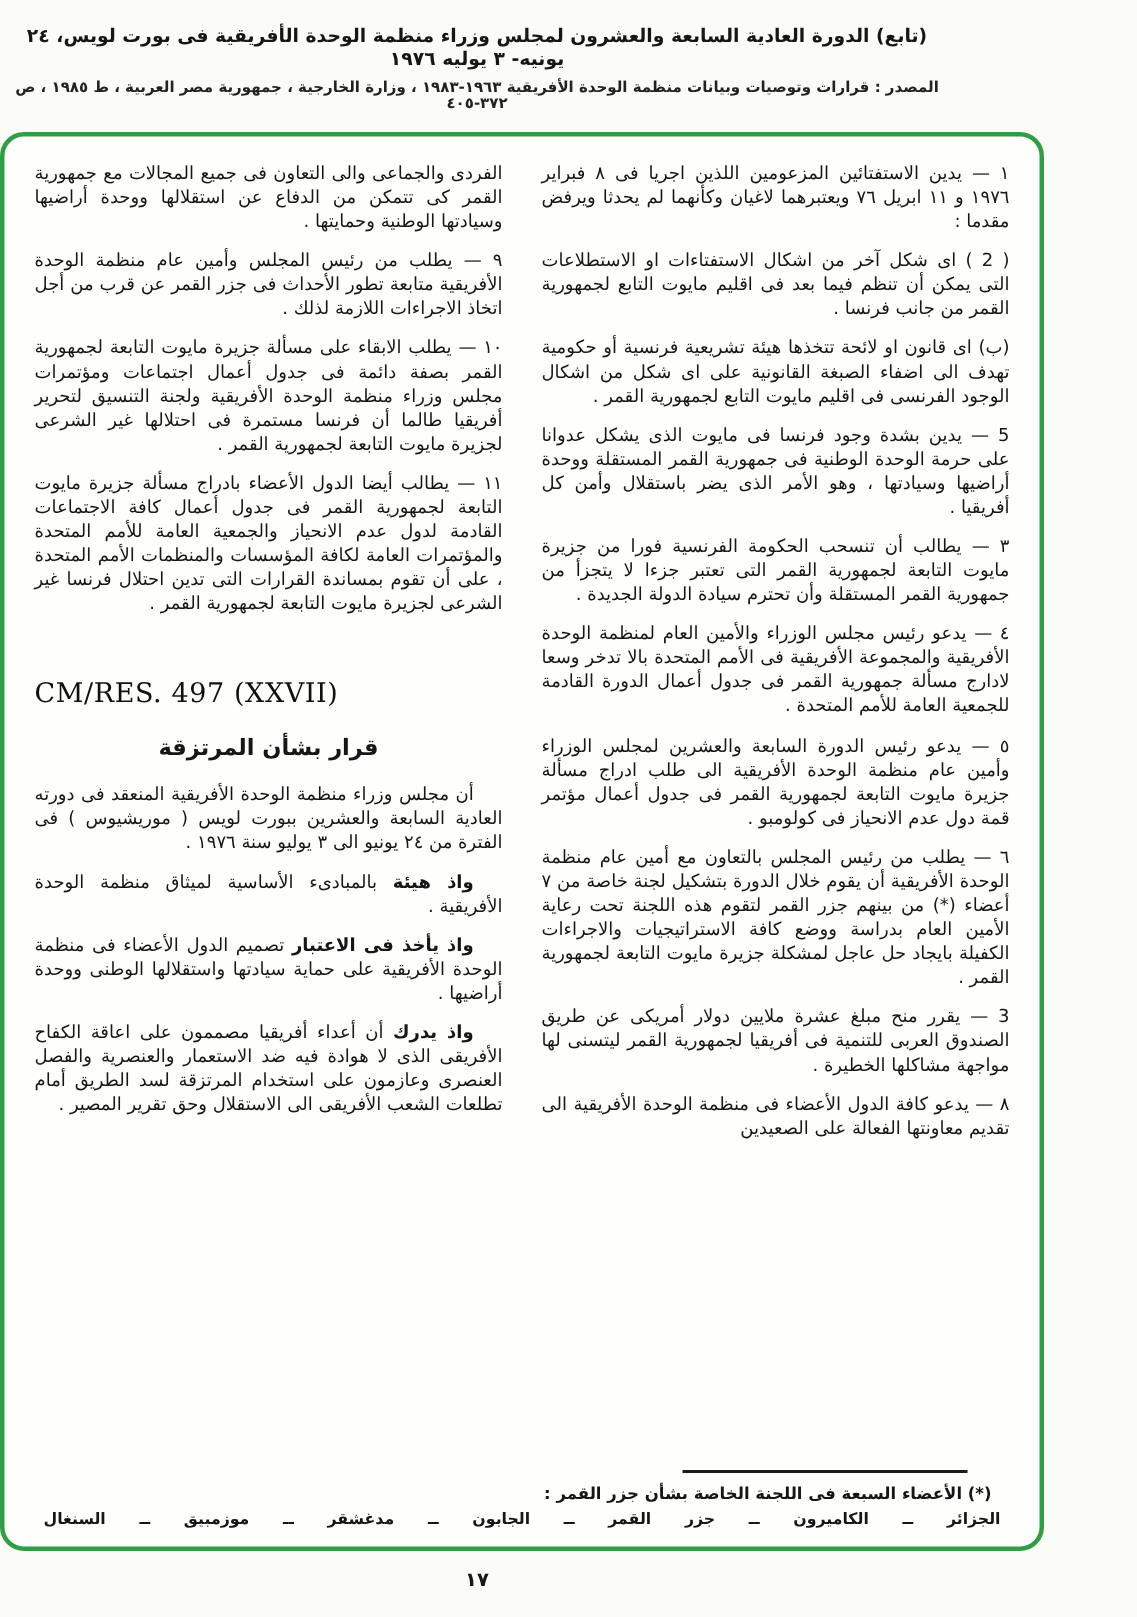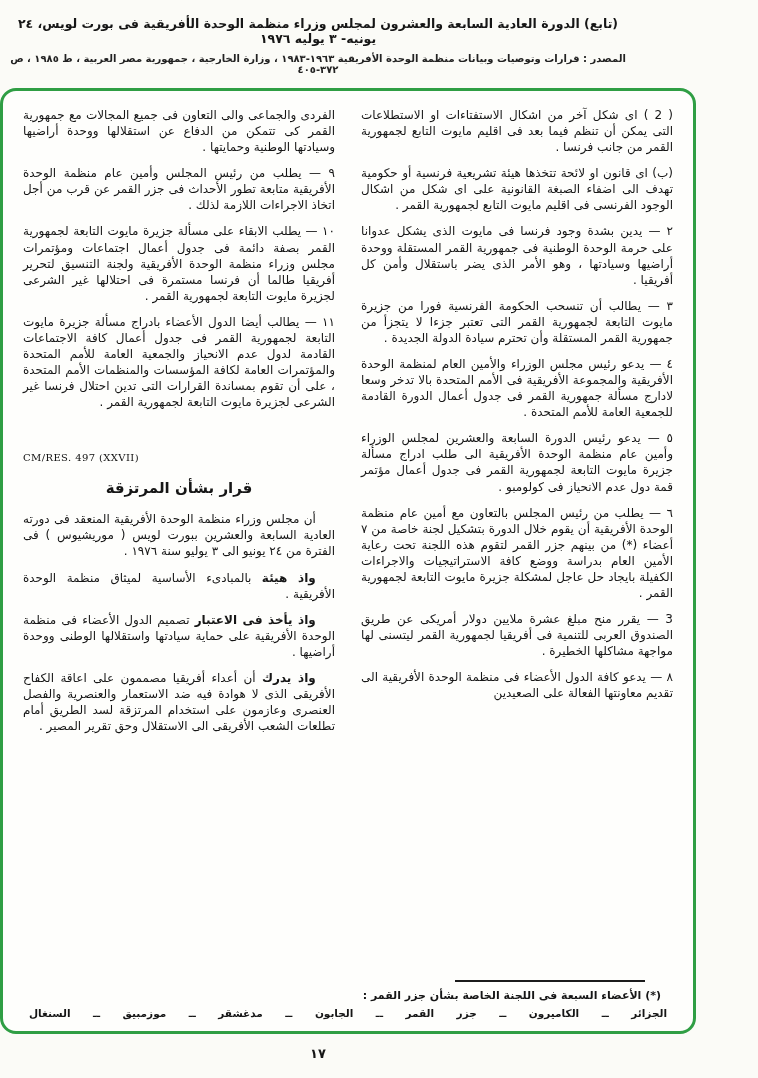--- a/index.html
+++ b/index.html
@@ -67,21 +67,21 @@
   p.para .lead {
     font-weight: bold;
   }
   .indent {
     text-indent: 1.6em;
   }
   .res-ref {
     direction: ltr;
     text-align: left;
     font-family: "DejaVu Serif", serif;
-    font-size: 10px;
+    font-size: 18px;
     letter-spacing: 0.4px;
     margin: 42px 0 0;
     color: #101010;
   }
   .res-title {
     direction: rtl;
     text-align: center;
     font-weight: bold;
     font-size: 15px;
     margin: 16px 0 14px;
@@ -124,23 +124,24 @@
 
   <div class="header">
     <div class="header-line1">(تابع) الدورة العادية السابعة والعشرون لمجلس وزراء منظمة الوحدة الأفريقية فى بورت لويس، ٢٤ يونيه- ٣ يوليه ١٩٧٦</div>
     <div class="header-line2">المصدر :  قرارات وتوصيات وبيانات منظمة الوحدة الأفريقية ١٩٦٣-١٩٨٣ ، وزارة الخارجية ، جمهورية مصر العربية ، ط ١٩٨٥ ، ص ٣٧٢-٤٠٥</div>
   </div>
 
   <div class="box">
     <div class="columns">
 
       <div class="col">
+        <p class="para">١ — يدين الاستفتائين المزعومين اللذين اجريا فى ٨ فبراير ١٩٧٦ و ١١ ابريل ٧٦ ويعتبرهما لاغيان وكأنهما لم يحدثا ويرفض مقدما :</p>
         <p class="para">( 2 ) اى شكل آخر من اشكال الاستفتاءات او الاستطلاعات التى يمكن أن تنظم فيما بعد فى اقليم مايوت التابع لجمهورية القمر من جانب فرنسا .</p>
         <p class="para">(ب) اى قانون او لائحة تتخذها هيئة تشريعية فرنسية أو حكومية تهدف الى اضفاء الصبغة القانونية على اى شكل من اشكال الوجود الفرنسى فى اقليم مايوت التابع لجمهورية القمر .</p>
-        <p class="para">٢ — يدين بشدة وجود فرنسا فى مايوت الذى يشكل عدوانا على حرمة الوحدة الوطنية فى جمهورية القمر المستقلة ووحدة أراضيها وسيادتها ، وهو الأمر الذى يضر باستقلال وأمن كل أفريقيا .</p>
+        <p class="para">5 — يدين بشدة وجود فرنسا فى مايوت الذى يشكل عدوانا على حرمة الوحدة الوطنية فى جمهورية القمر المستقلة ووحدة أراضيها وسيادتها ، وهو الأمر الذى يضر باستقلال وأمن كل أفريقيا .</p>
         <p class="para">٣ — يطالب أن تنسحب الحكومة الفرنسية فورا من جزيرة مايوت التابعة لجمهورية القمر التى تعتبر جزءا لا يتجزأ من جمهورية القمر المستقلة وأن تحترم سيادة الدولة الجديدة .</p>
         <p class="para">٤ — يدعو رئيس مجلس الوزراء والأمين العام لمنظمة الوحدة الأفريقية والمجموعة الأفريقية فى الأمم المتحدة بالا تدخر وسعا لادارج مسألة جمهورية القمر فى جدول أعمال الدورة القادمة للجمعية العامة للأمم المتحدة .</p>
         <p class="para">٥ — يدعو رئيس الدورة السابعة والعشرين لمجلس الوزراء وأمين عام منظمة الوحدة الأفريقية الى طلب ادراج مسألة جزيرة مايوت التابعة لجمهورية القمر فى جدول أعمال مؤتمر قمة دول عدم الانحياز فى كولومبو .</p>
         <p class="para">٦ — يطلب من رئيس المجلس بالتعاون مع أمين عام منظمة الوحدة الأفريقية أن يقوم خلال الدورة بتشكيل لجنة خاصة من ٧ أعضاء (*) من بينهم جزر القمر لتقوم هذه اللجنة تحت رعاية الأمين العام بدراسة ووضع كافة الاستراتيجيات والاجراءات الكفيلة بايجاد حل عاجل لمشكلة جزيرة مايوت التابعة لجمهورية القمر .</p>
         <p class="para">3 — يقرر منح مبلغ عشرة ملايين دولار أمريكى عن طريق الصندوق العربى للتنمية فى أفريقيا لجمهورية القمر ليتسنى لها مواجهة مشاكلها الخطيرة .</p>
         <p class="para">٨ — يدعو كافة الدول الأعضاء فى منظمة الوحدة الأفريقية الى تقديم معاونتها الفعالة على الصعيدين</p>
       </div>
 
       <div class="col">
         <p class="para">الفردى والجماعى والى التعاون فى جميع المجالات مع جمهورية القمر كى تتمكن من الدفاع عن استقلالها ووحدة أراضيها وسيادتها الوطنية وحمايتها .</p>

